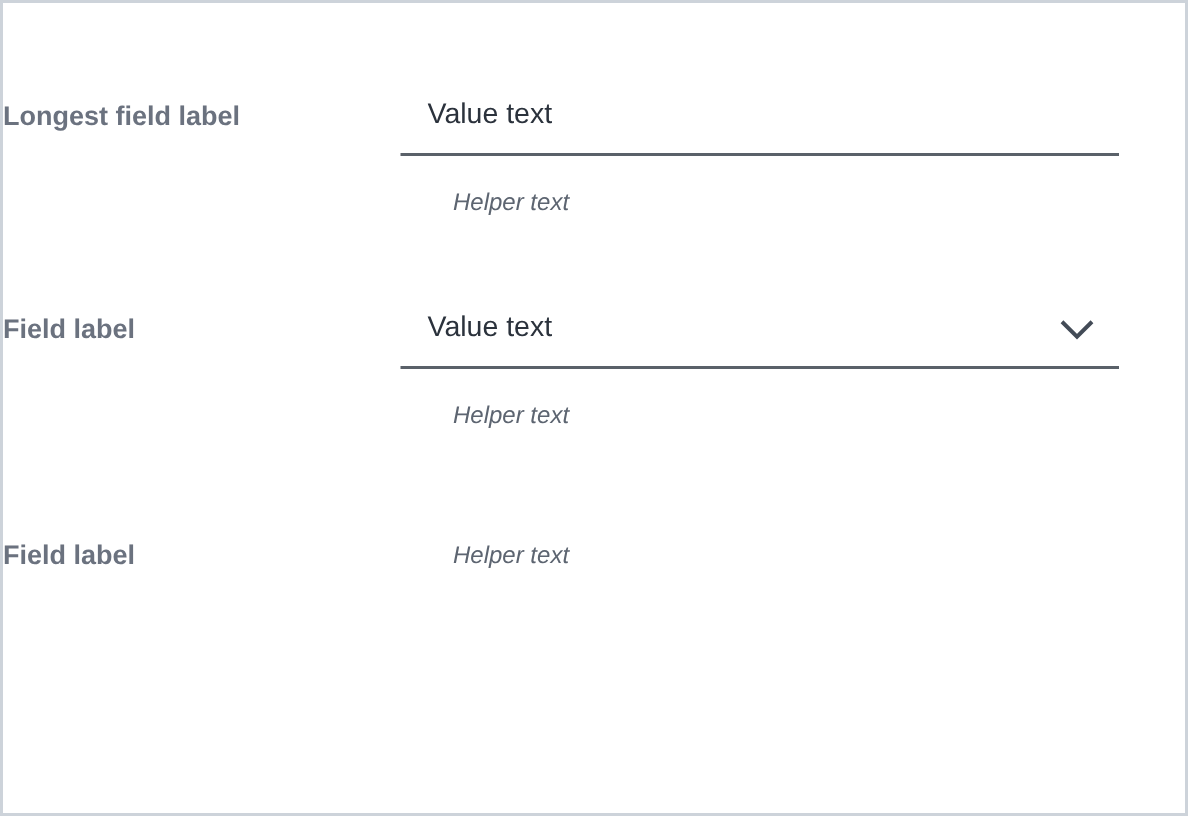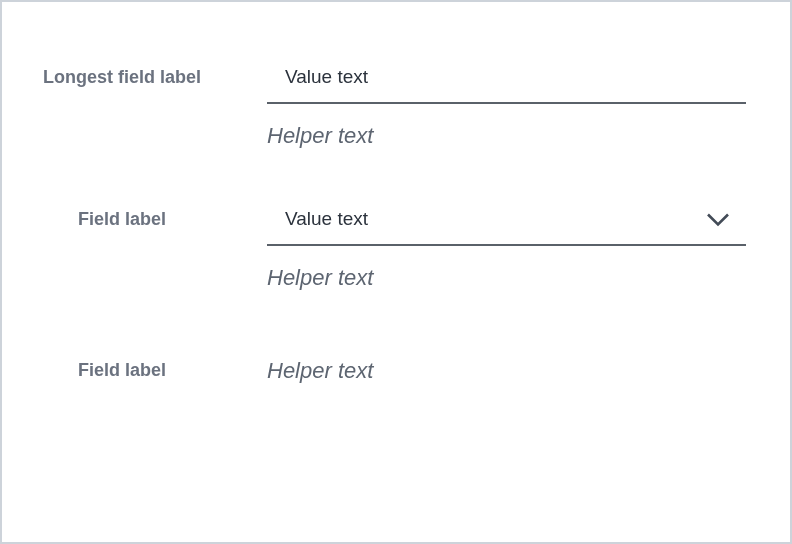--- a/index.html
+++ b/index.html
@@ -20,21 +20,21 @@
   }
   .field-group {
     display: flex;
     align-items: flex-start;
   }
   .field-group.select-group { margin-top: 58px; }
   .field-group.textarea-group { margin-top: 49px; }
   .label-col {
     width: 240px;
     flex-shrink: 0;
-    text-align: center;
+    text-align: left;
   }
   .label-col.pad-top { padding-top: 18px; }
   .field-label {
     font-size: 18px;
     line-height: 26px;
     font-weight: 600;
     color: #6b727f;
   }
   .control-col {
     width: 479px;
@@ -84,24 +84,25 @@
     outline: none;
     background: #ffffff;
     font-family: inherit;
     font-size: 19px;
     line-height: 26px;
     padding: 14px 16px 0 16px;
     color: #2b323c;
   }
   .helper-text {
     margin-top: 20px;
-    font-size: 22px;
+    font-size: 16px;
     line-height: 24px;
     font-style: italic;
     color: #5d6571;
+    margin-left: 35px;
   }
 </style>
 </head>
 <body>
 
 <div class="page">
   <div class="form">
 
     <div class="field-group">
       <div class="label-col">

